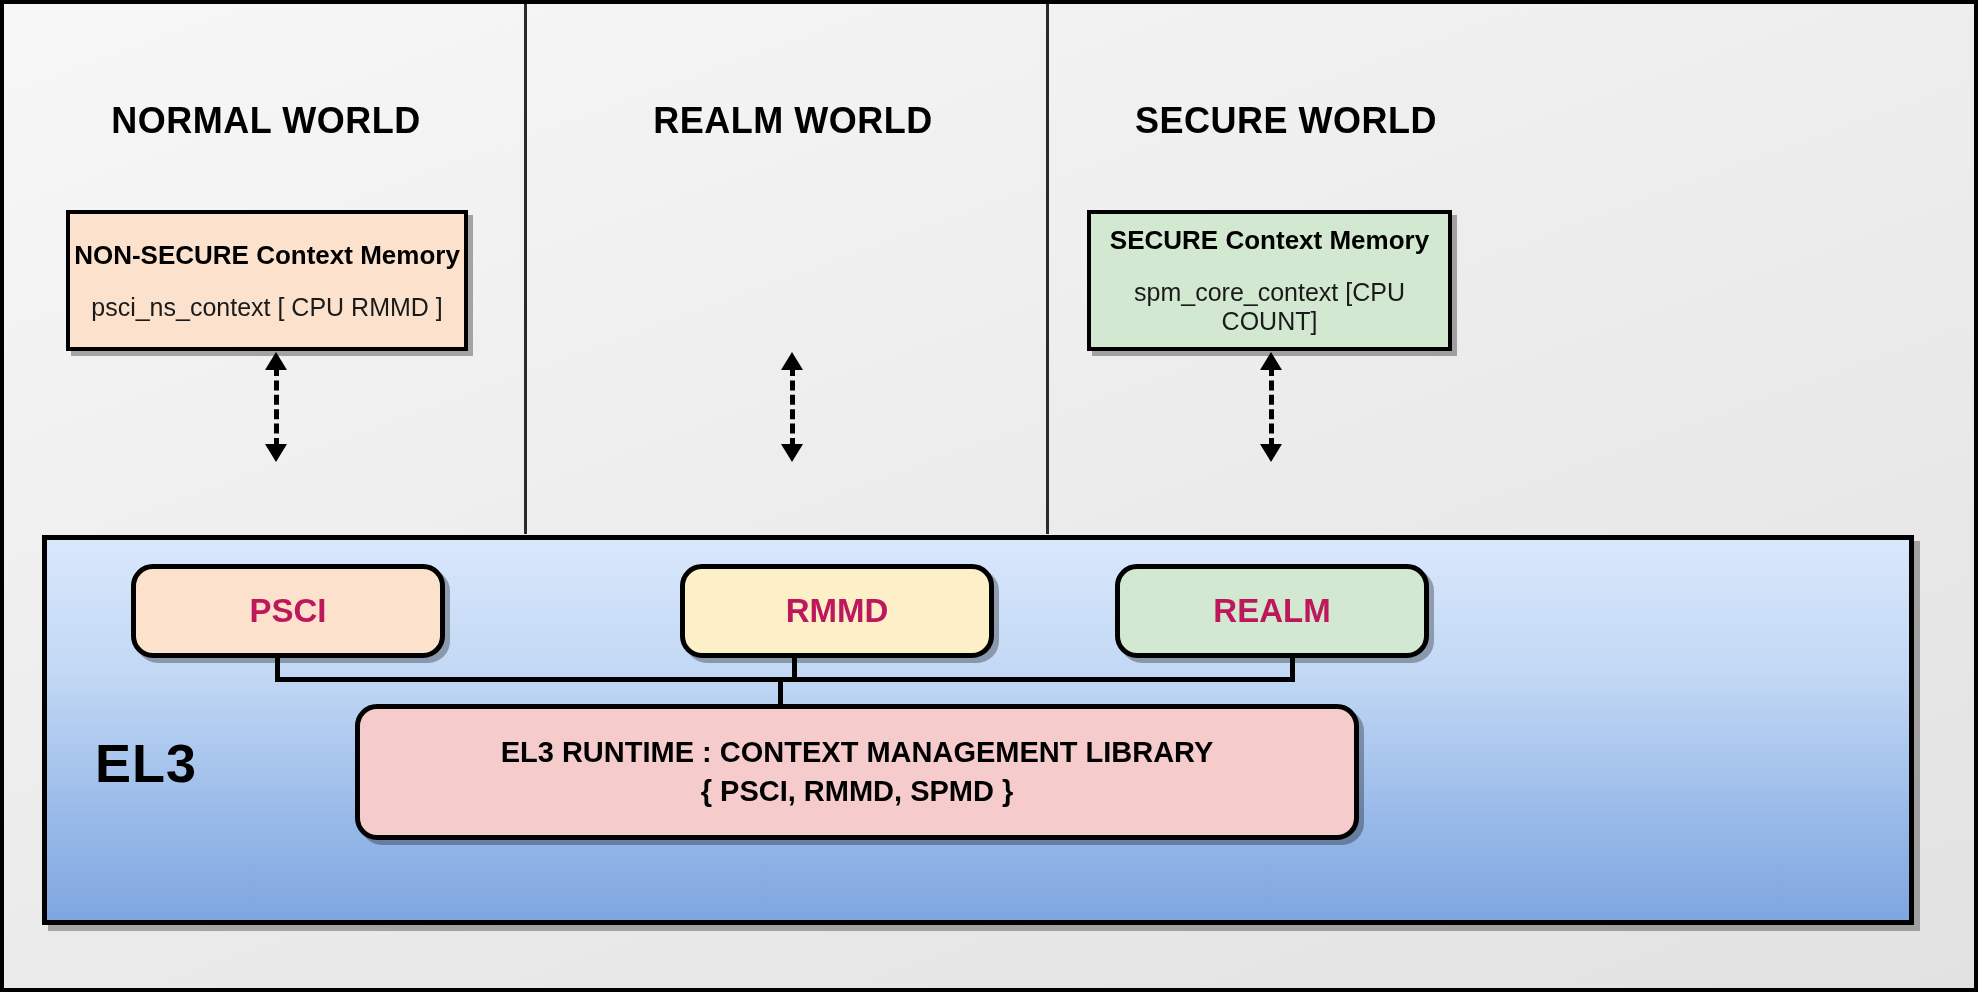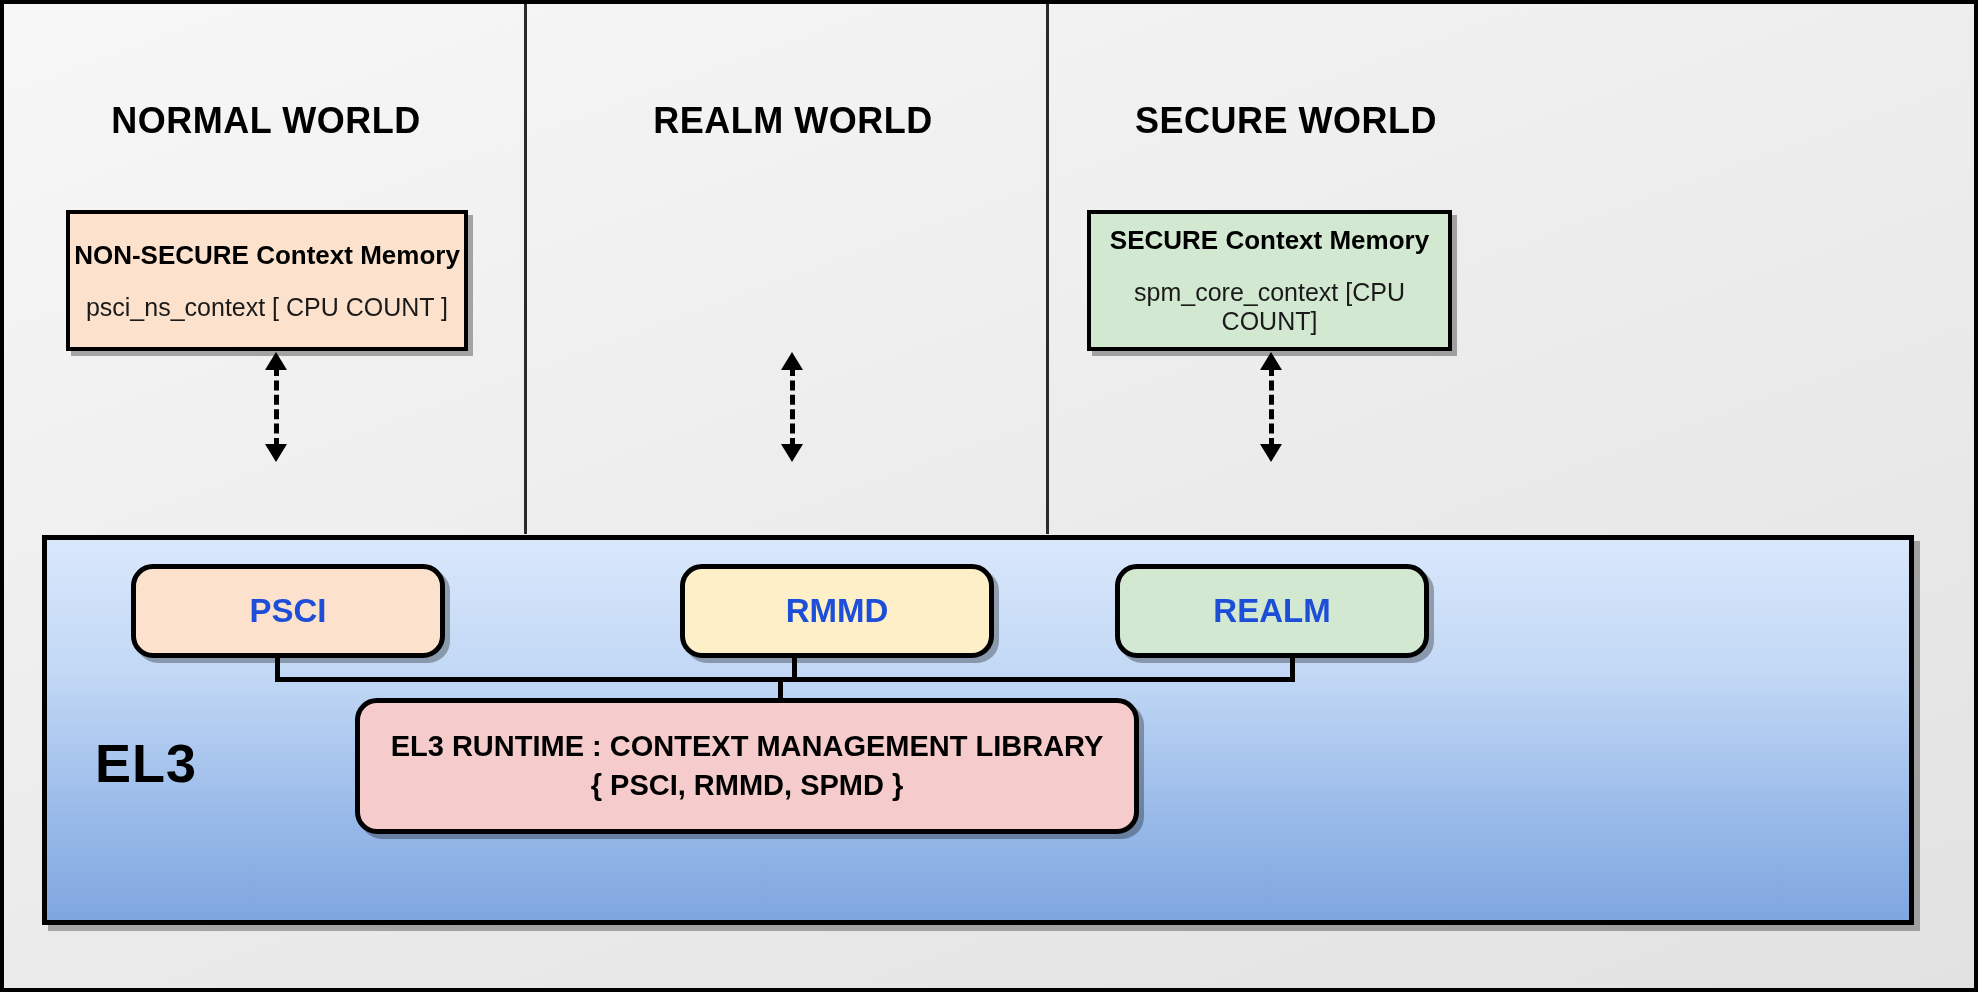--- a/index.html
+++ b/index.html
@@ -123,33 +123,33 @@
   .disp {
     position: absolute;
     box-sizing: border-box;
     border: 5px solid #000000;
     border-radius: 22px;
     display: flex;
     align-items: center;
     justify-content: center;
     font-size: 33px;
     font-weight: bold;
-    color: #1d4ed8;
+    color: #be185d;
     box-shadow: 5px 5px 0 rgba(0,0,0,0.30);
   }
 
   
   .conn { position: absolute; background: #000000; }
 
   
   #runtime-box {
     position: absolute;
     left: 308px;
-    top: 158px;
-    width: 784px;
+    top: 164px;
+    width: 1004px;
     height: 136px;
     box-sizing: border-box;
     border: 5px solid #000000;
     border-radius: 22px;
     background: #f5cbcb;
     display: flex;
     flex-direction: column;
     align-items: center;
     justify-content: center;
     box-shadow: 5px 5px 0 rgba(0,0,0,0.30);
@@ -178,21 +178,21 @@
       <div class="world-title">REALM WORLD</div>
     </div>
 
     <div class="world-col" style="left:1028px; width:865px;">
       <div class="world-title" style="width:500px; left:0;">SECURE WORLD</div>
     </div>
   </div>
 
   <div class="ctx-box" style="left:62px; top:206px; width:402px; height:141px; background:#fce2cc;">
     <div class="ctx-title">NON-SECURE Context Memory</div>
-    <div class="ctx-sub">psci_ns_context  [ CPU COUNT ]</div>
+    <div class="ctx-sub">psci_ns_context  [ CPU RMMD ]</div>
   </div>
 
 
   <div class="ctx-box" style="left:1083px; top:206px; width:365px; height:141px; background:#d2e8d0;">
     <div class="ctx-title">SECURE Context Memory</div>
     <div class="ctx-sub">spm_core_context  [CPU COUNT]</div>
   </div>
 
   <div class="arrow" style="left:261px; top:348px; height:110px;">
     <div class="head-up"></div>

